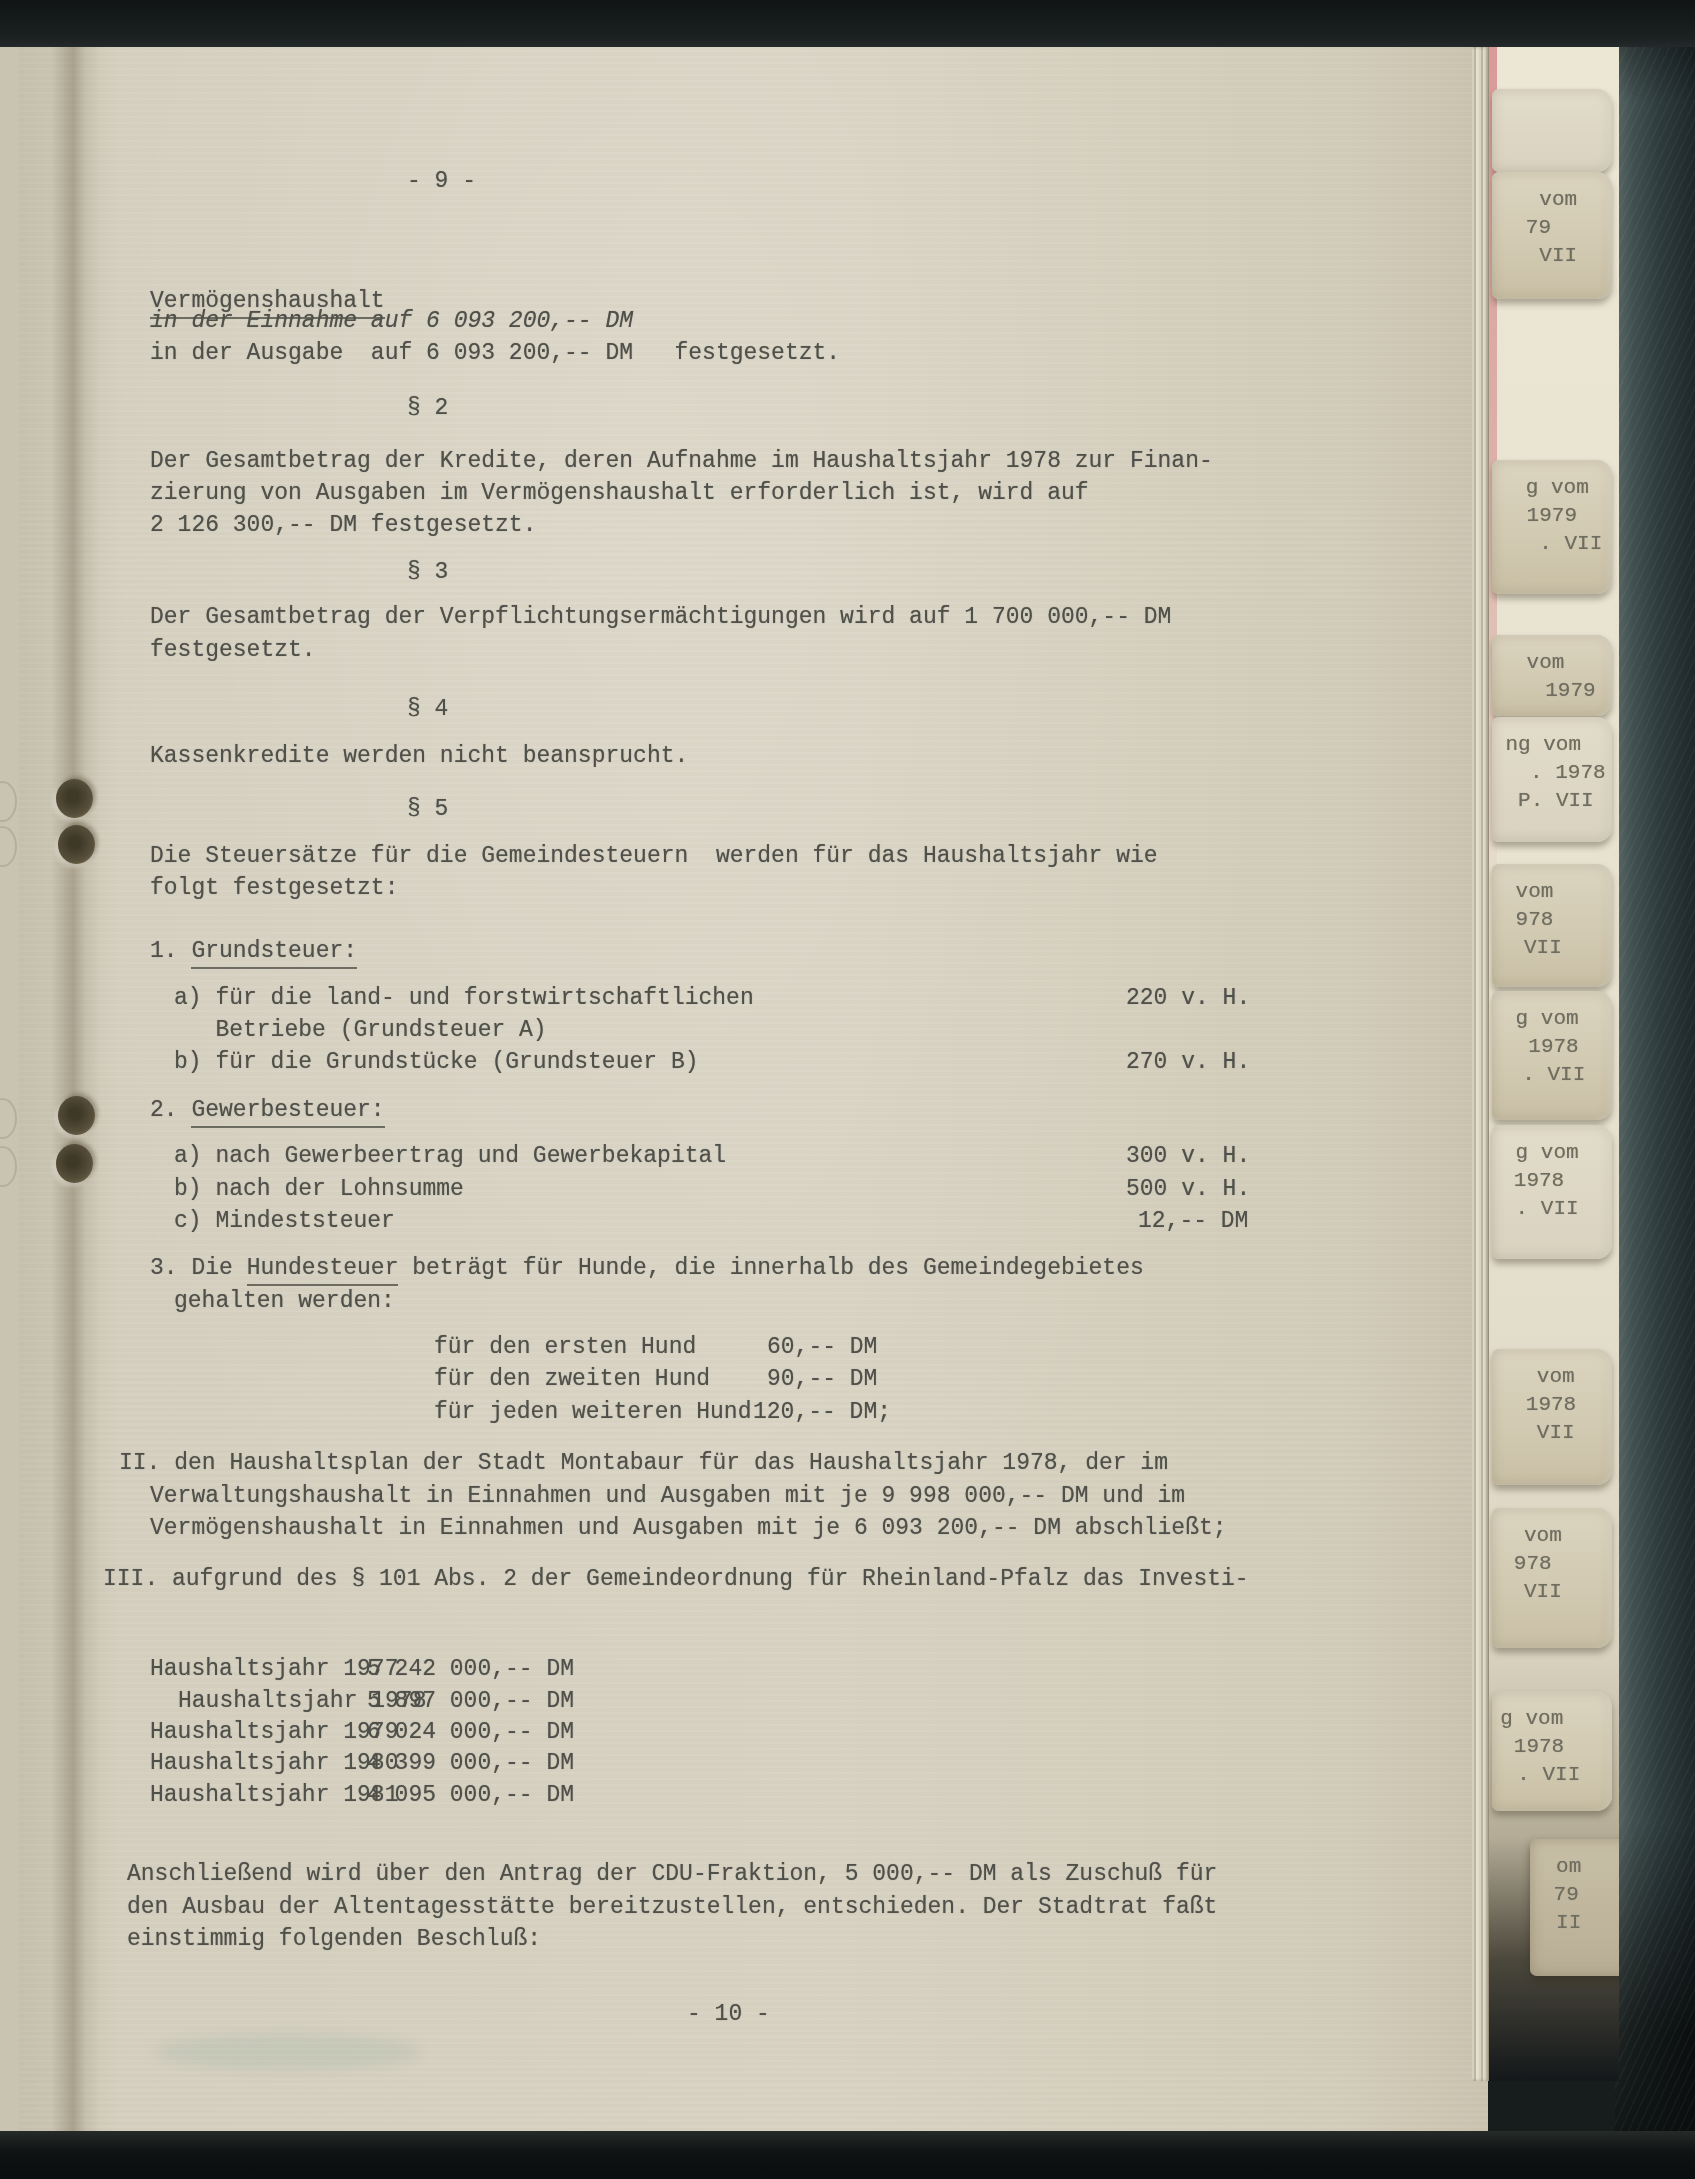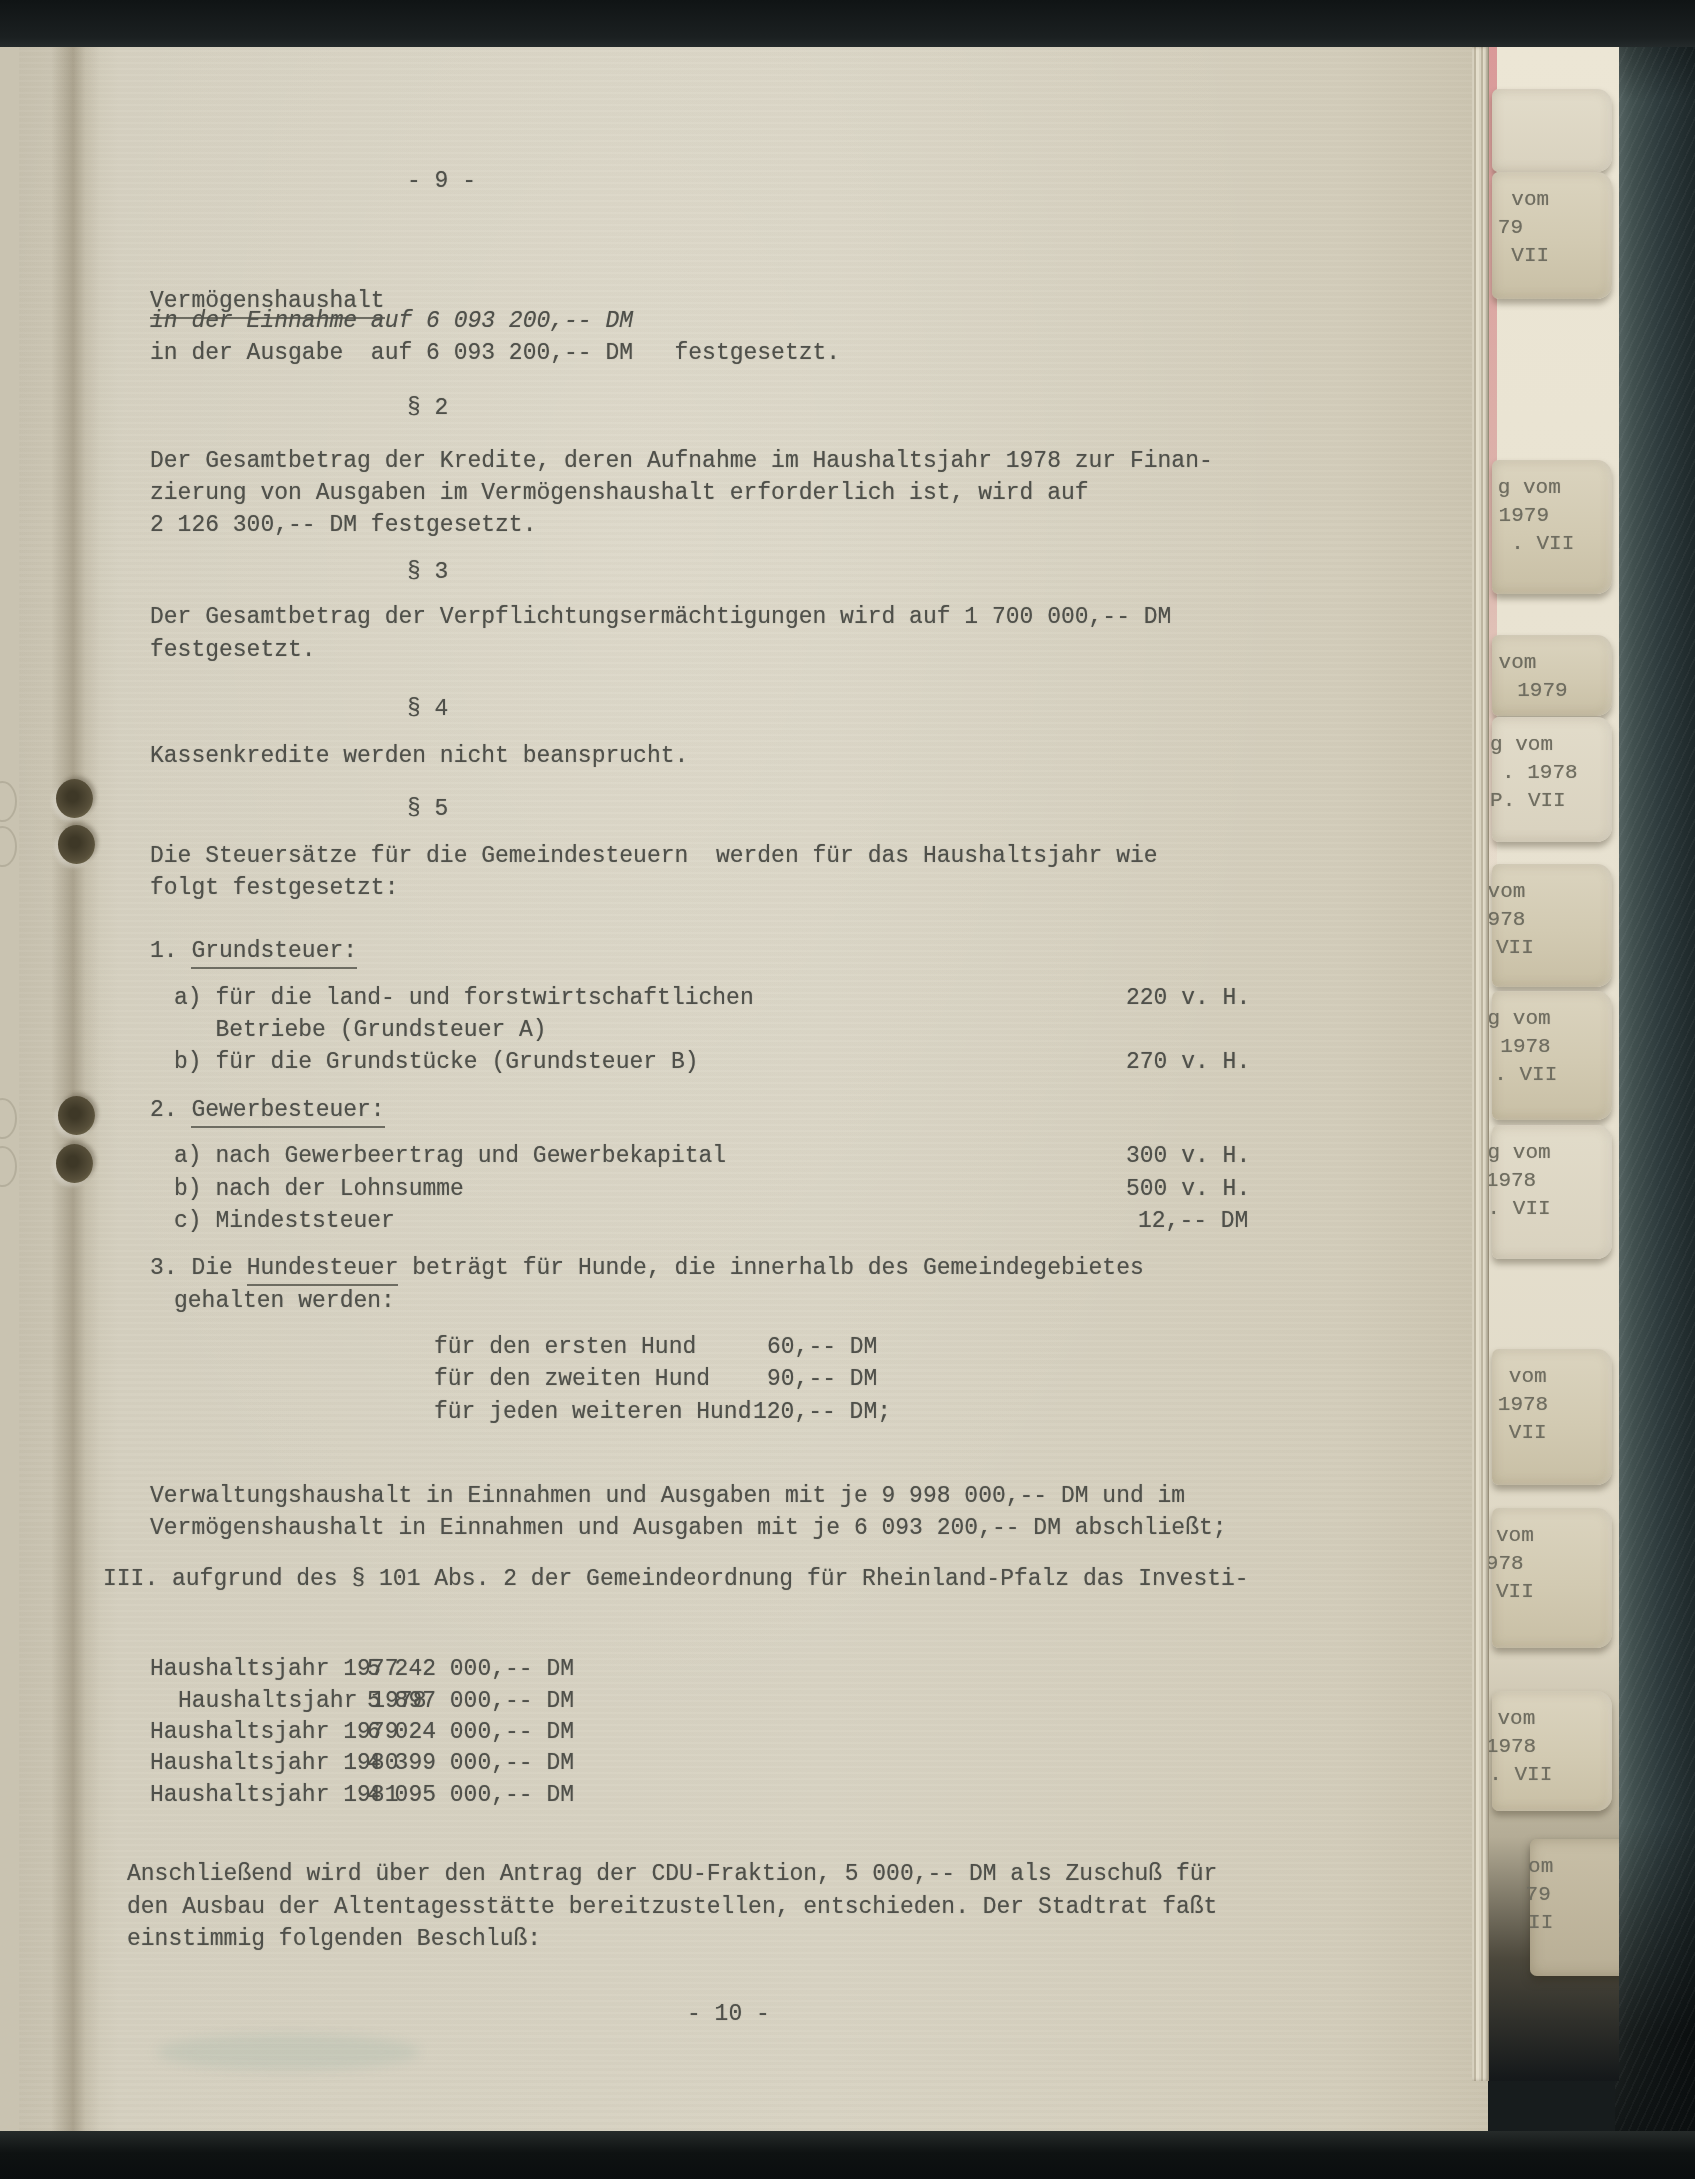--- a/index.html
+++ b/index.html
@@ -14,21 +14,21 @@
                     linear-gradient(180deg,rgba(0,0,0,.55) 0,transparent 102px,transparent 1822px,rgba(0,0,0,.65) 2034px,#0b0f10 100%);}
 
   
   .gutter{position:absolute;left:1485px;top:47px;width:134px;height:2034px;z-index:2;overflow:hidden;
           background:linear-gradient(180deg,#ece6d5 0,#e6e0cf 55%,#ddd6c3 78%,#b4ac96 88%,#4c483c 94%,#14181a 100%);}
   .pink-edge{position:absolute;left:2.5px;top:0;width:9.3px;height:864px;
           background:linear-gradient(180deg,rgba(214,140,142,.85) 0,rgba(210,140,140,.55) 55%,rgba(200,140,140,0) 100%);}
   .tab{position:absolute;left:6.8px;width:120px;border-radius:6.8px 15.3px 15.3px 6.8px;
        background:linear-gradient(180deg,#dbd4bf 0,#d2cab2 55%,#c8bfa5 100%);
        box-shadow:0 4.2px 6.8px rgba(70,62,44,.38), inset 0 0 12px rgba(118,104,78,.28), inset -3.4px 0 5.1px rgba(255,255,255,.25);
-       padding-top:14.4px;box-sizing:border-box;}
+       padding-top:14.4px;box-sizing:border-box;padding-left:28px;}
   .tab.light{background:linear-gradient(180deg,#e2dcca 0,#d9d2bf 100%);}
   .tab.dark{background:linear-gradient(180deg,#c8bfa7 0,#b8ae95 100%);box-shadow:0 4.2px 8.5px rgba(50,44,30,.5), inset 0 0 13.6px rgba(100,88,64,.35);margin-left:38px;}
   .tab .tline{display:block;white-space:pre;font-size:21px;line-height:28px;color:#6f6d60;
        text-shadow:0 0 0.8px rgba(110,108,96,.6);}
 
   
   .edge-lines{position:absolute;left:1472px;top:47px;width:17px;height:2034px;z-index:4;
        background:repeating-linear-gradient(90deg,#d8d2c0 0 2.5px,#bdb5a0 2.5px 4.2px,#e4decc 4.2px 6.8px);
        box-shadow:inset -2.5px 0 3.4px rgba(80,70,50,.4);}
 
@@ -169,20 +169,21 @@
       <div class="tl" style="left: 174px; top: 1207px;"><span>c) Mindeststeuer</span></div>
       <div class="tl" style="left: 1138px; top: 1207px;"><span>12,-- DM</span></div>
       <div class="tl" style="left: 150px; top: 1254px;"><span>3. Die </span><span class="ul">Hundesteuer</span><span> beträgt für Hunde, die innerhalb des Gemeindegebietes</span></div>
       <div class="tl" style="left: 174px; top: 1287px;"><span>gehalten werden:</span></div>
       <div class="tl" style="left: 434px; top: 1333px;"><span>für den ersten Hund</span></div>
       <div class="tl" style="left: 767px; top: 1333px;"><span>60,-- DM</span></div>
       <div class="tl" style="left: 434px; top: 1365px;"><span>für den zweiten Hund</span></div>
       <div class="tl" style="left: 767px; top: 1365px;"><span>90,-- DM</span></div>
       <div class="tl" style="left: 434px; top: 1398px;"><span>für jeden weiteren Hund</span></div>
       <div class="tl" style="left: 753px; top: 1398px;"><span>120,-- DM;</span></div>
+      <div class="tl" style="left: 119px; top: 1449px;"><span>II. den Haushaltsplan der Stadt Montabaur für das Haushaltsjahr 1978, der im</span></div>
       <div class="tl" style="left: 150px; top: 1482px;"><span>Verwaltungshaushalt in Einnahmen und Ausgaben mit je 9 998 000,-- DM und im</span></div>
       <div class="tl" style="left: 150px; top: 1514px;"><span>Vermögenshaushalt in Einnahmen und Ausgaben mit je 6 093 200,-- DM abschließt;</span></div>
       <div class="tl" style="left: 103px; top: 1565px;"><span>III. aufgrund des § 101 Abs. 2 der Gemeindeordnung für Rheinland-Pfalz das Investi-</span></div>
       <div class="tl" style="left: 150px; top: 1655px;"><span>Haushaltsjahr 1977</span></div>
       <div class="tl" style="left: 367px; top: 1655px;"><span>5 242 000,-- DM</span></div>
       <div class="tl" style="left: 150px; top: 1687px; margin-left: 28px;"><span>Haushaltsjahr 1978</span></div>
       <div class="tl" style="left: 367px; top: 1687px;"><span>5 897 000,-- DM</span></div>
       <div class="tl" style="left: 150px; top: 1718px;"><span>Haushaltsjahr 1979</span></div>
       <div class="tl" style="left: 367px; top: 1718px;"><span>6 024 000,-- DM</span></div>
       <div class="tl" style="left: 150px; top: 1749px;"><span>Haushaltsjahr 1980</span></div>

